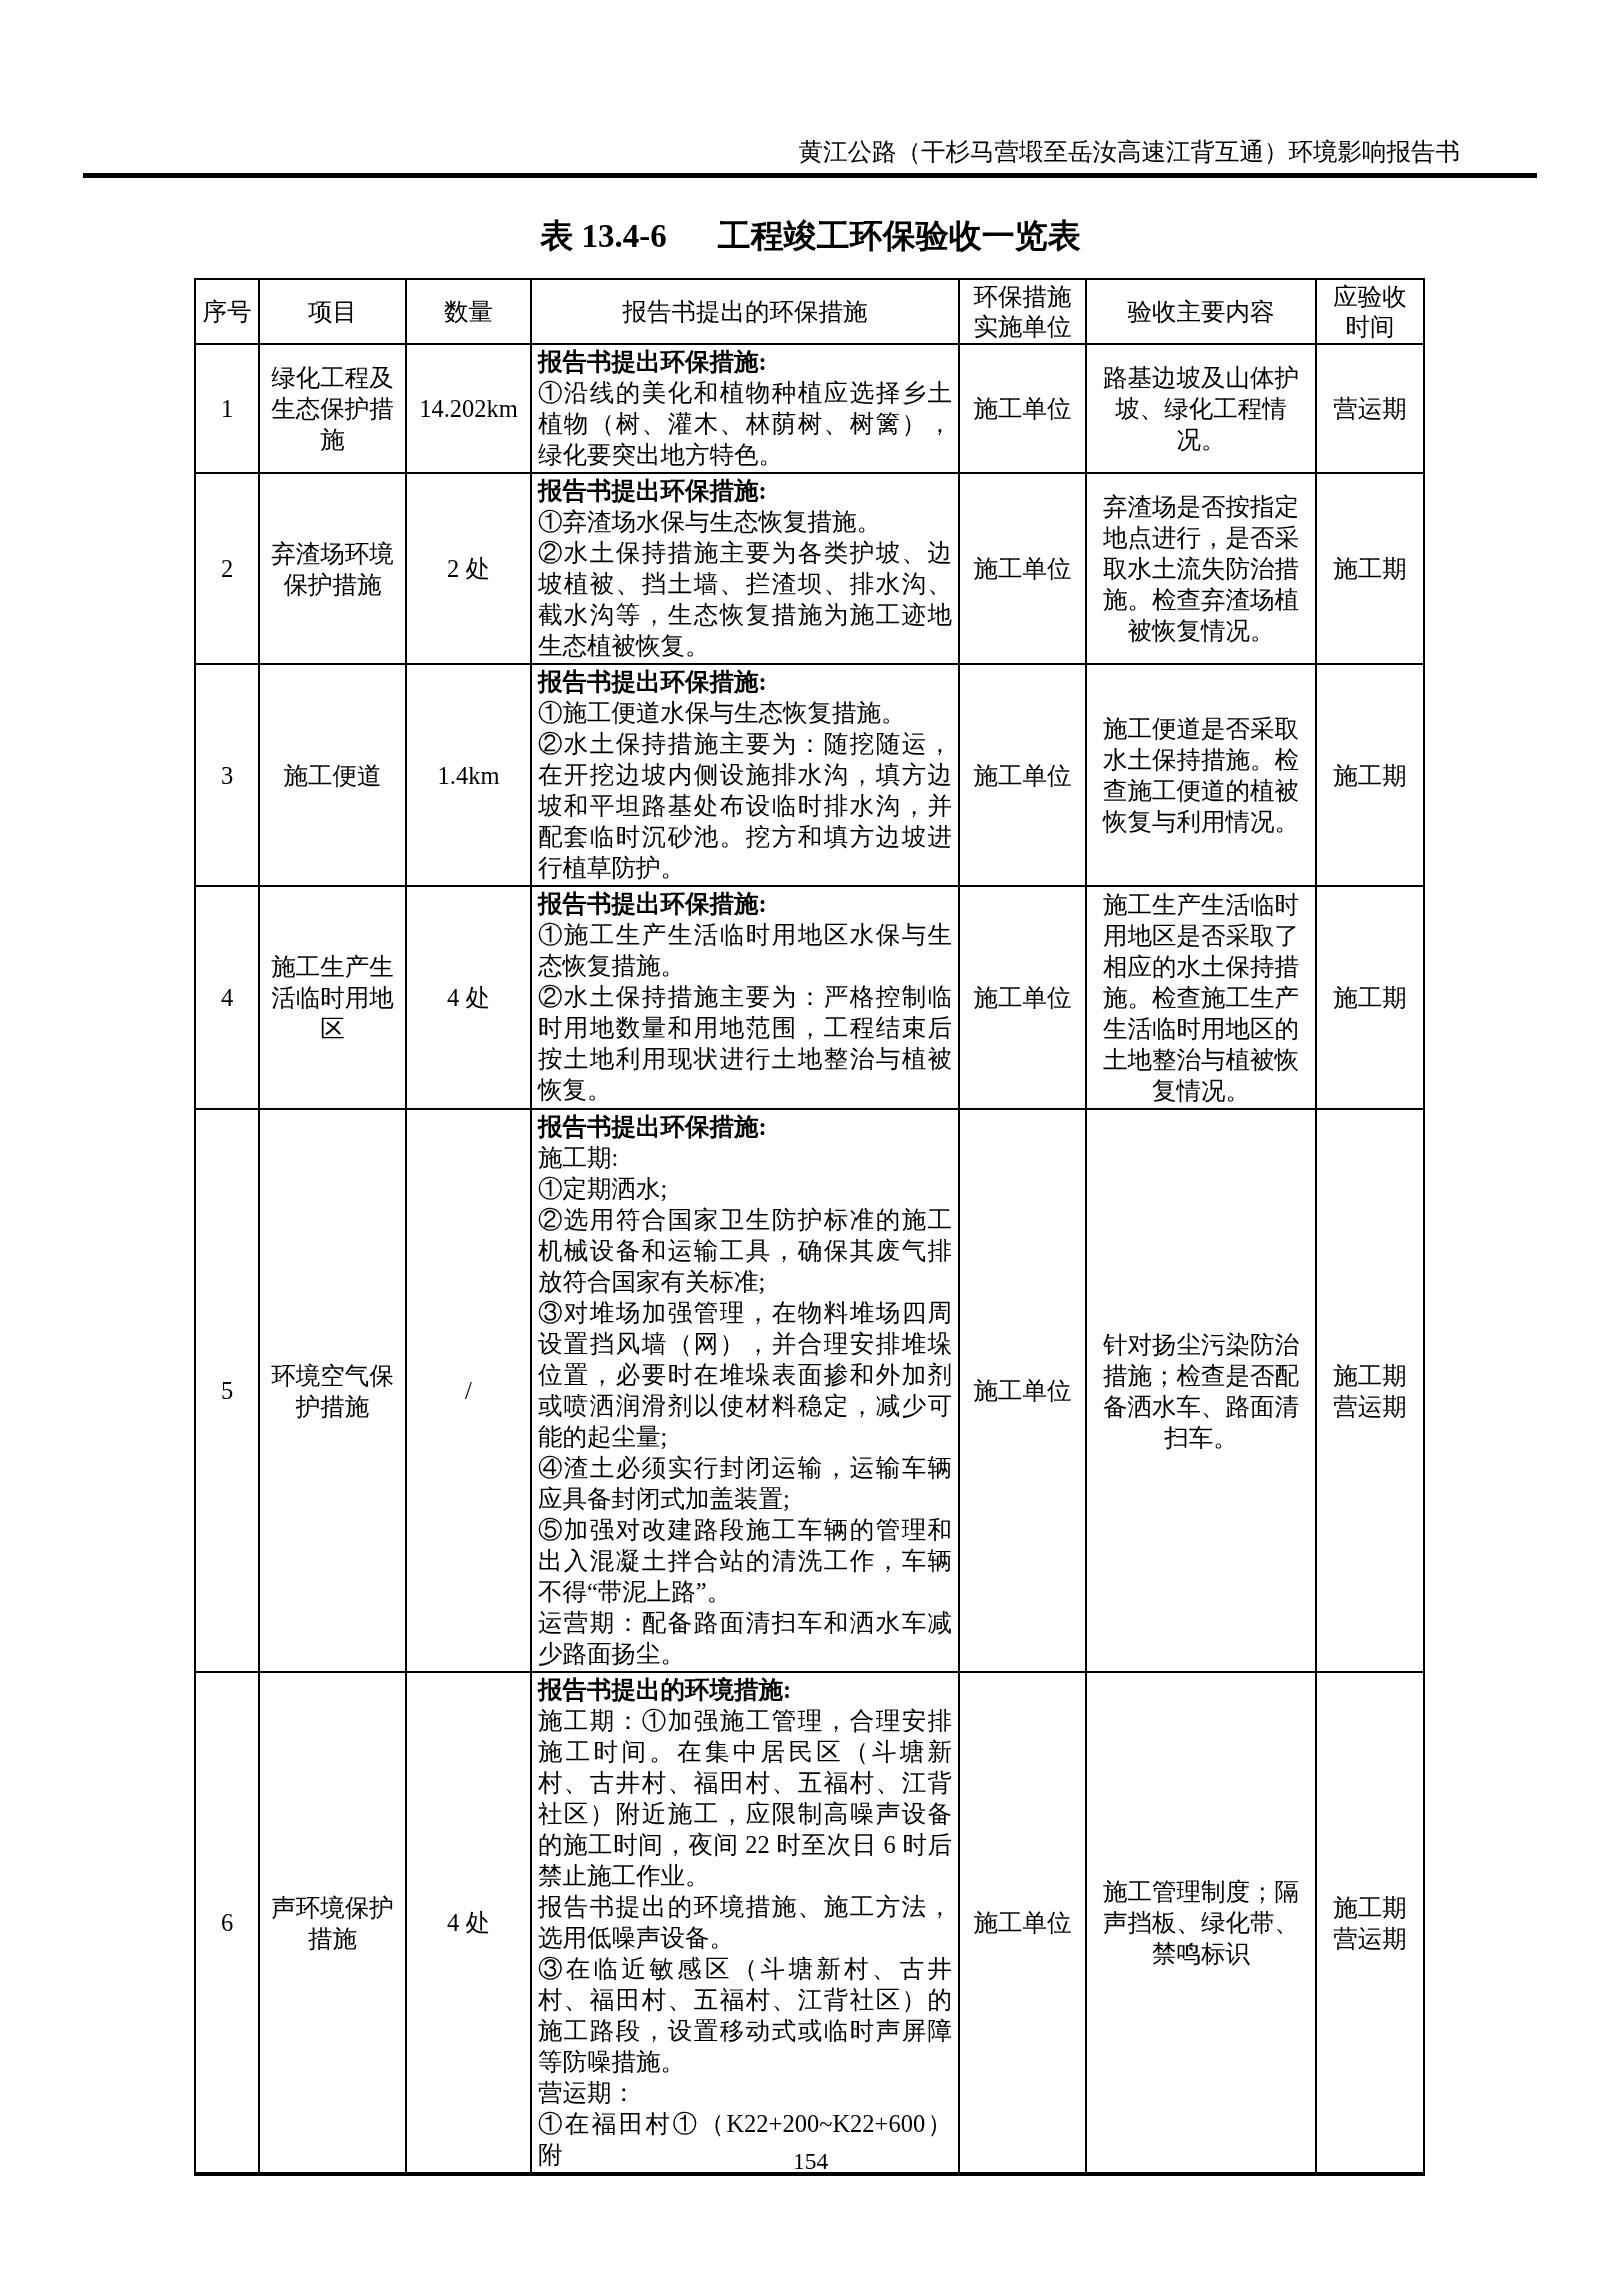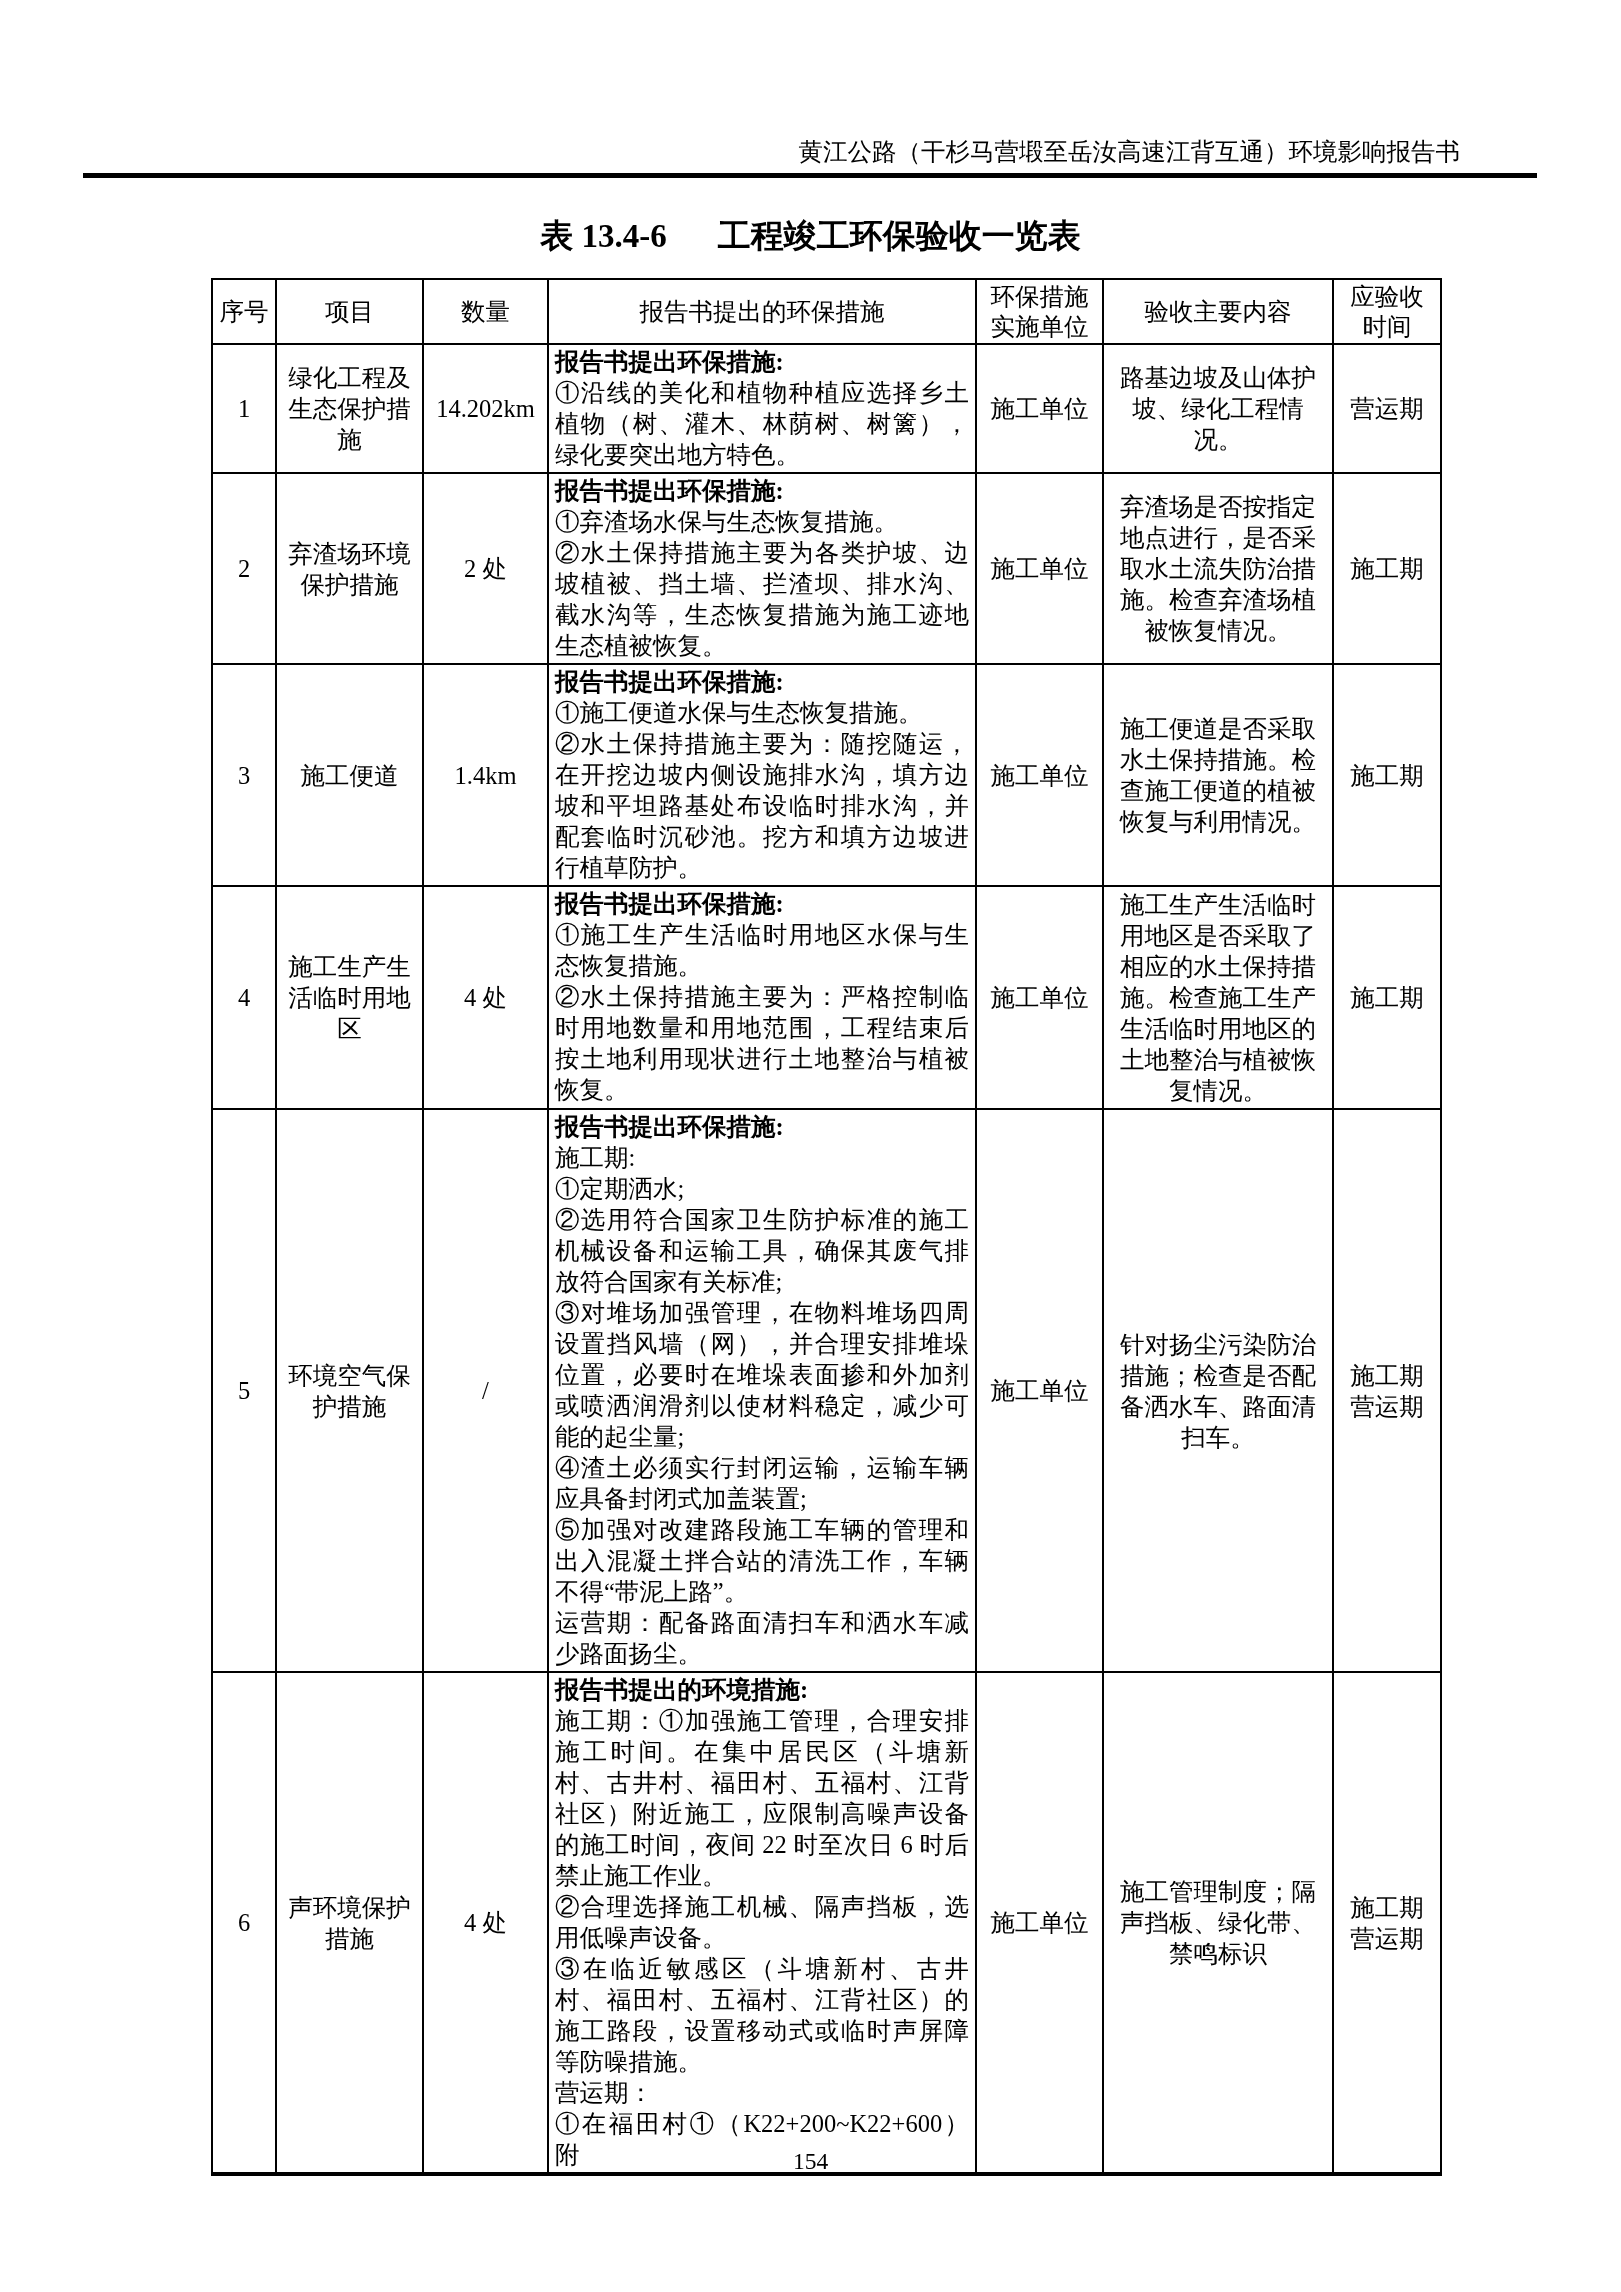--- a/index.html
+++ b/index.html
@@ -39,21 +39,21 @@
     width: 1621px;
     text-align: center;
     font-size: 33px;
     font-weight: bold;
     white-space: nowrap;
   }
   .doc-title .title-label { margin-right: 51px; }
   .table-wrap {
     position: absolute;
     top: 278px;
-    left: 211px;
+    left: 194px;
     width: 1230px;
   }
   table.main {
     border-collapse: collapse;
     table-layout: fixed;
     width: 1230px;
     border: 2.9px solid #000000;
     border-bottom-width: 4.9px;
   }
   th, td {
@@ -231,21 +231,21 @@
   </tr>
 
   <tr>
     <td class="c-no">6</td>
     <td class="c-item">声环境保护措施</td>
     <td class="c-qty">4 处</td>
     <td class="c-measures">
       <div class="measure-title">报告书提出的环境措施:</div>
       <div>
               <div class="para">施工期：①加强施工管理，合理安排施工时间。在集中居民区（斗塘新村、古井村、福田村、五福村、江背社区）附近施工，应限制高噪声设备的施工时间，夜间 22 时至次日 6 时后禁止施工作业。</div>
-              <div class="para">②合理选择施工机械、隔声挡板，选用低噪声设备。</div>
+              <div class="para">报告书提出的环境措施、施工方法，选用低噪声设备。</div>
               <div class="para">③在临近敏感区（斗塘新村、古井村、福田村、五福村、江背社区）的施工路段，设置移动式或临时声屏障等防噪措施。</div>
               <div class="para">营运期：</div>
               <div class="para">①在福田村①（K22+200~K22+600）附</div>
             </div>
     </td>
     <td class="c-unit">施工单位</td>
     <td class="c-check">施工管理制度；隔声挡板、绿化带、禁鸣标识</td>
     <td class="c-time">
             <div class="time-line">施工期</div>
             <div class="time-line">营运期</div>

